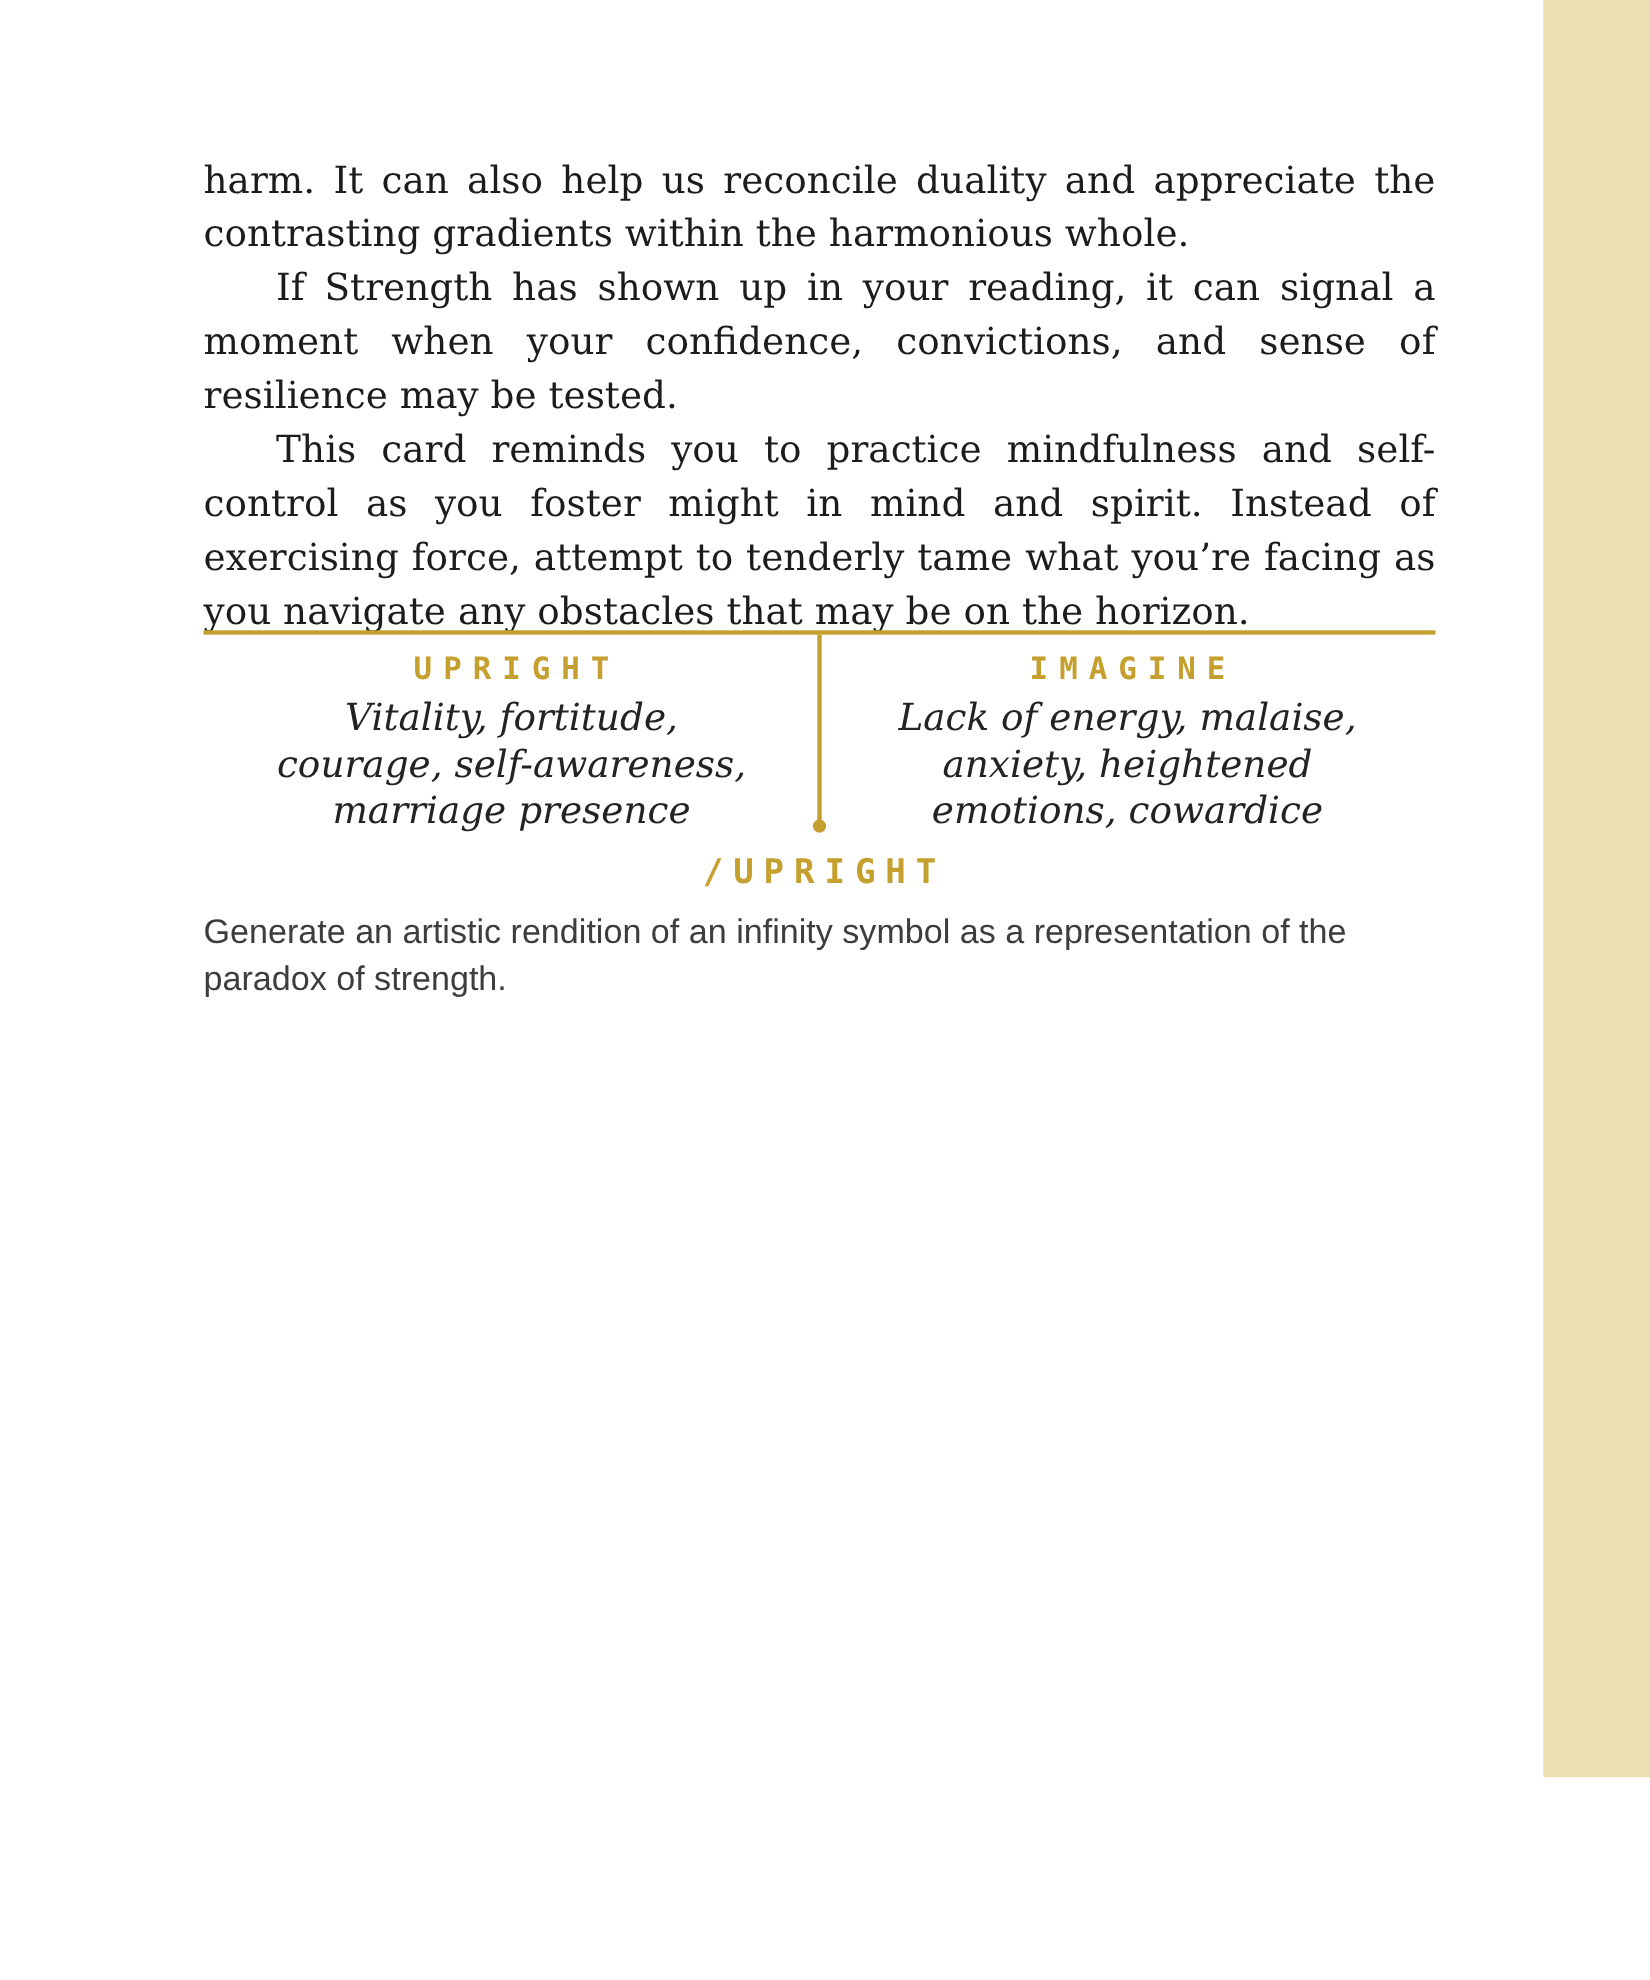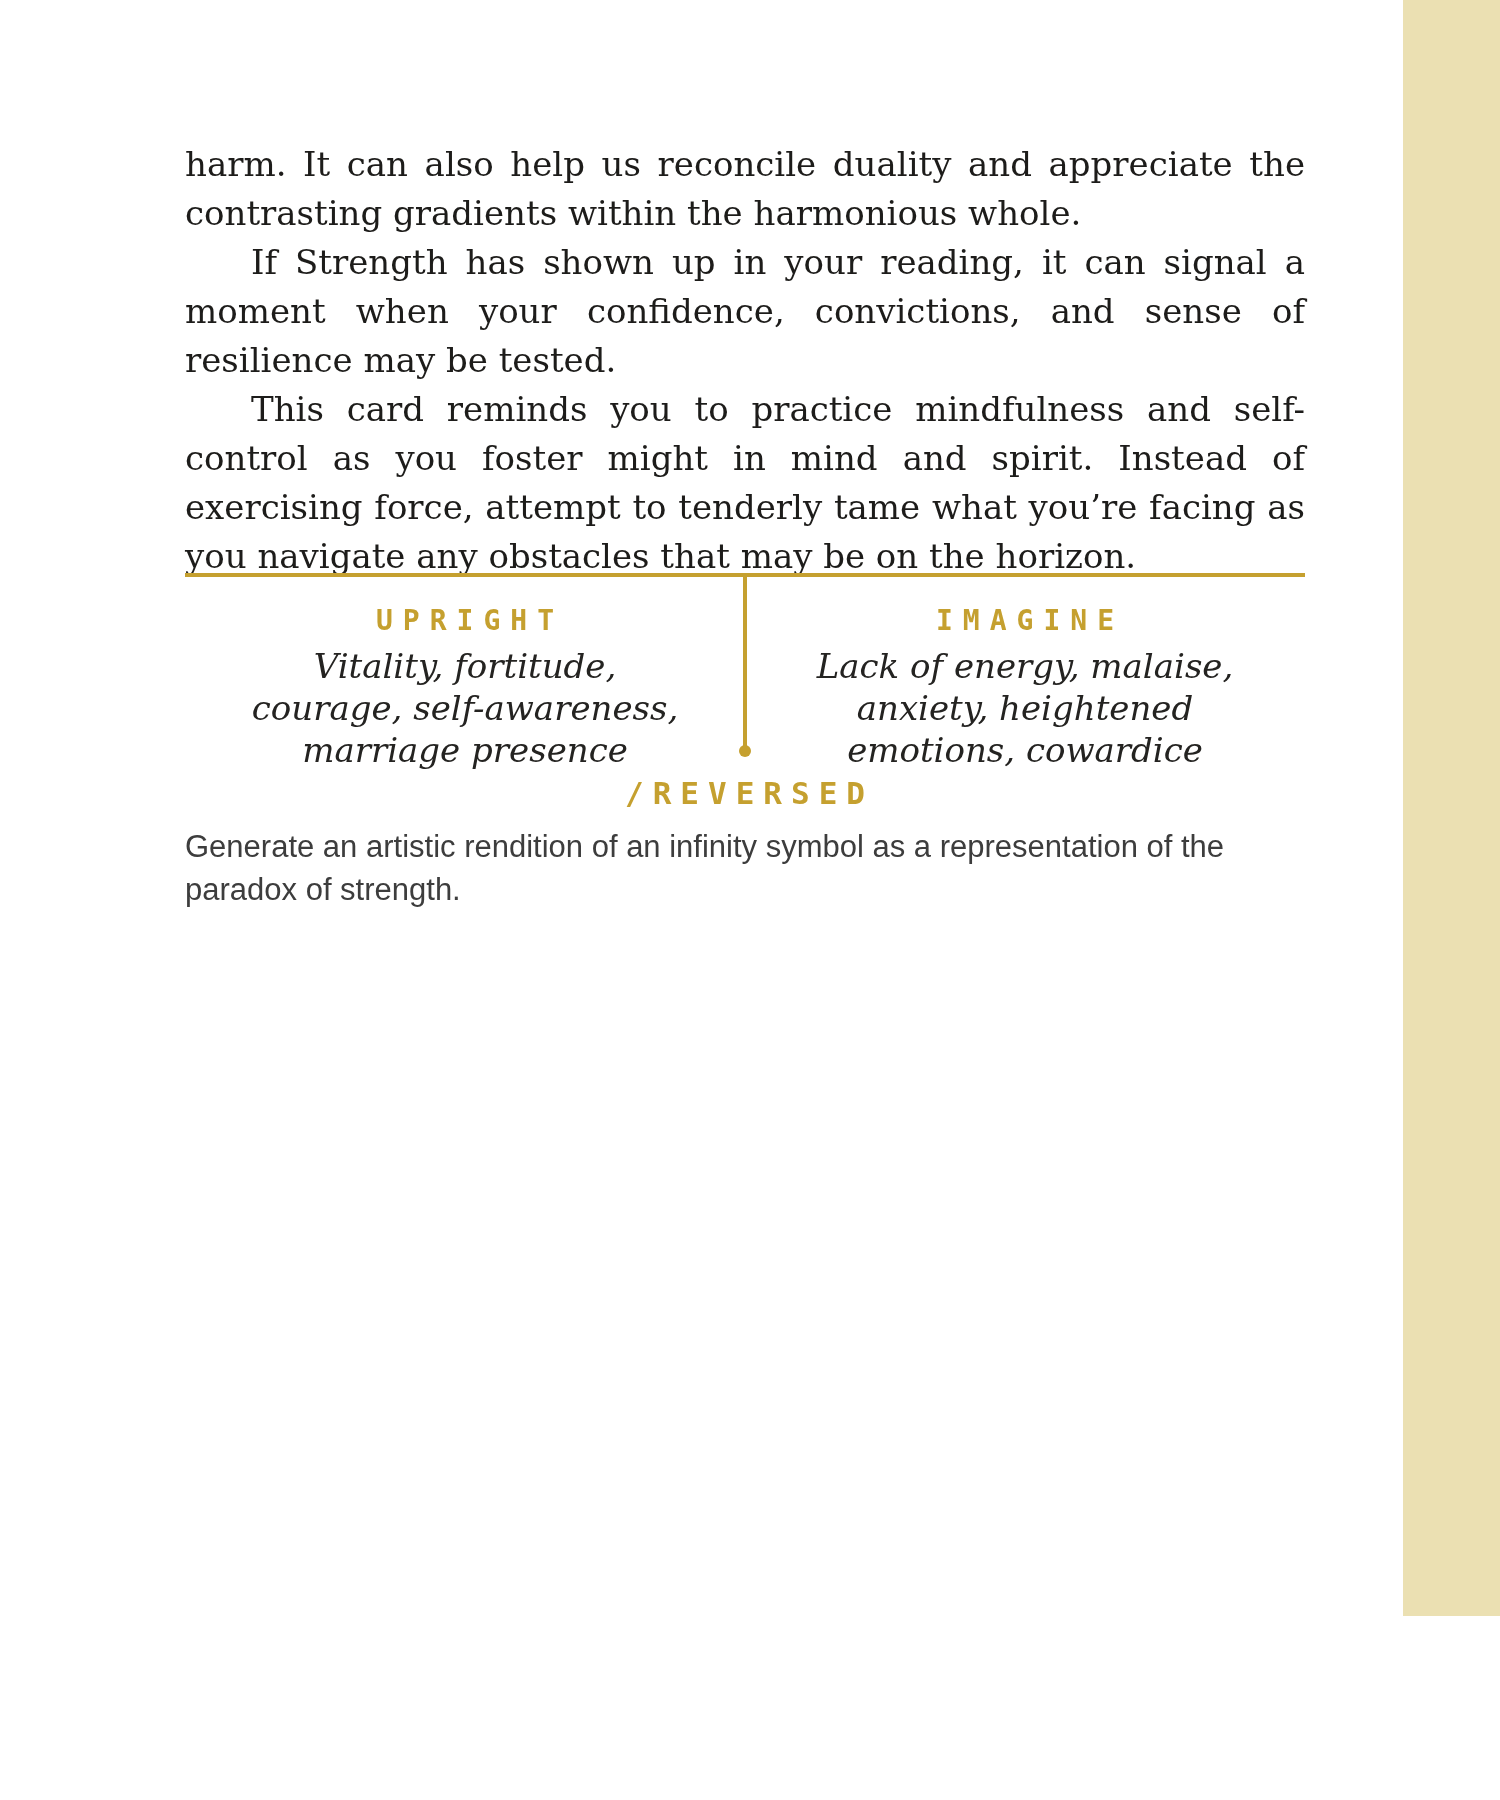--- a/index.html
+++ b/index.html
@@ -35,21 +35,21 @@
     position: absolute;
     left: 185px; top: 573px;
     width: 1120px;
     height: 182px;
     border-top: 4px solid #c5a02f;
     display: flex;
   }
   .meanings .col {
     width: 50%;
     box-sizing: border-box;
-    padding-top: 28px;
+    padding-top: 15px;
     text-align: center;
   }
   .meaning-heading {
     font-family: "DejaVu Sans Mono", monospace;
     font-weight: bold;
     font-size: 28px;
     letter-spacing: 10px;
     text-indent: 10px;
     color: #c5a02f;
     line-height: 32px;
@@ -139,21 +139,21 @@
     <div class="col col-reversed">
       <div class="meaning-heading">IMAGINE</div>
       <div class="meaning-keywords">Lack of energy, malaise, anxiety, heightened emotions, cowardice</div>
     </div>
     <div class="v-divider">
       <div class="end-dot"></div>
     </div>
   </div>
 
   <div class="imagine">
-    <div class="imagine-heading">/REVERSED</div>
+    <div class="imagine-heading">/UPRIGHT</div>
     <div class="imagine-copy">
       <p>Generate an artistic rendition of an infinity symbol as a representation of the paradox of strength.</p>
     </div>
   </div>
 
   <div class="folio">35</div>
 
 </div>
 
 </body></html>

